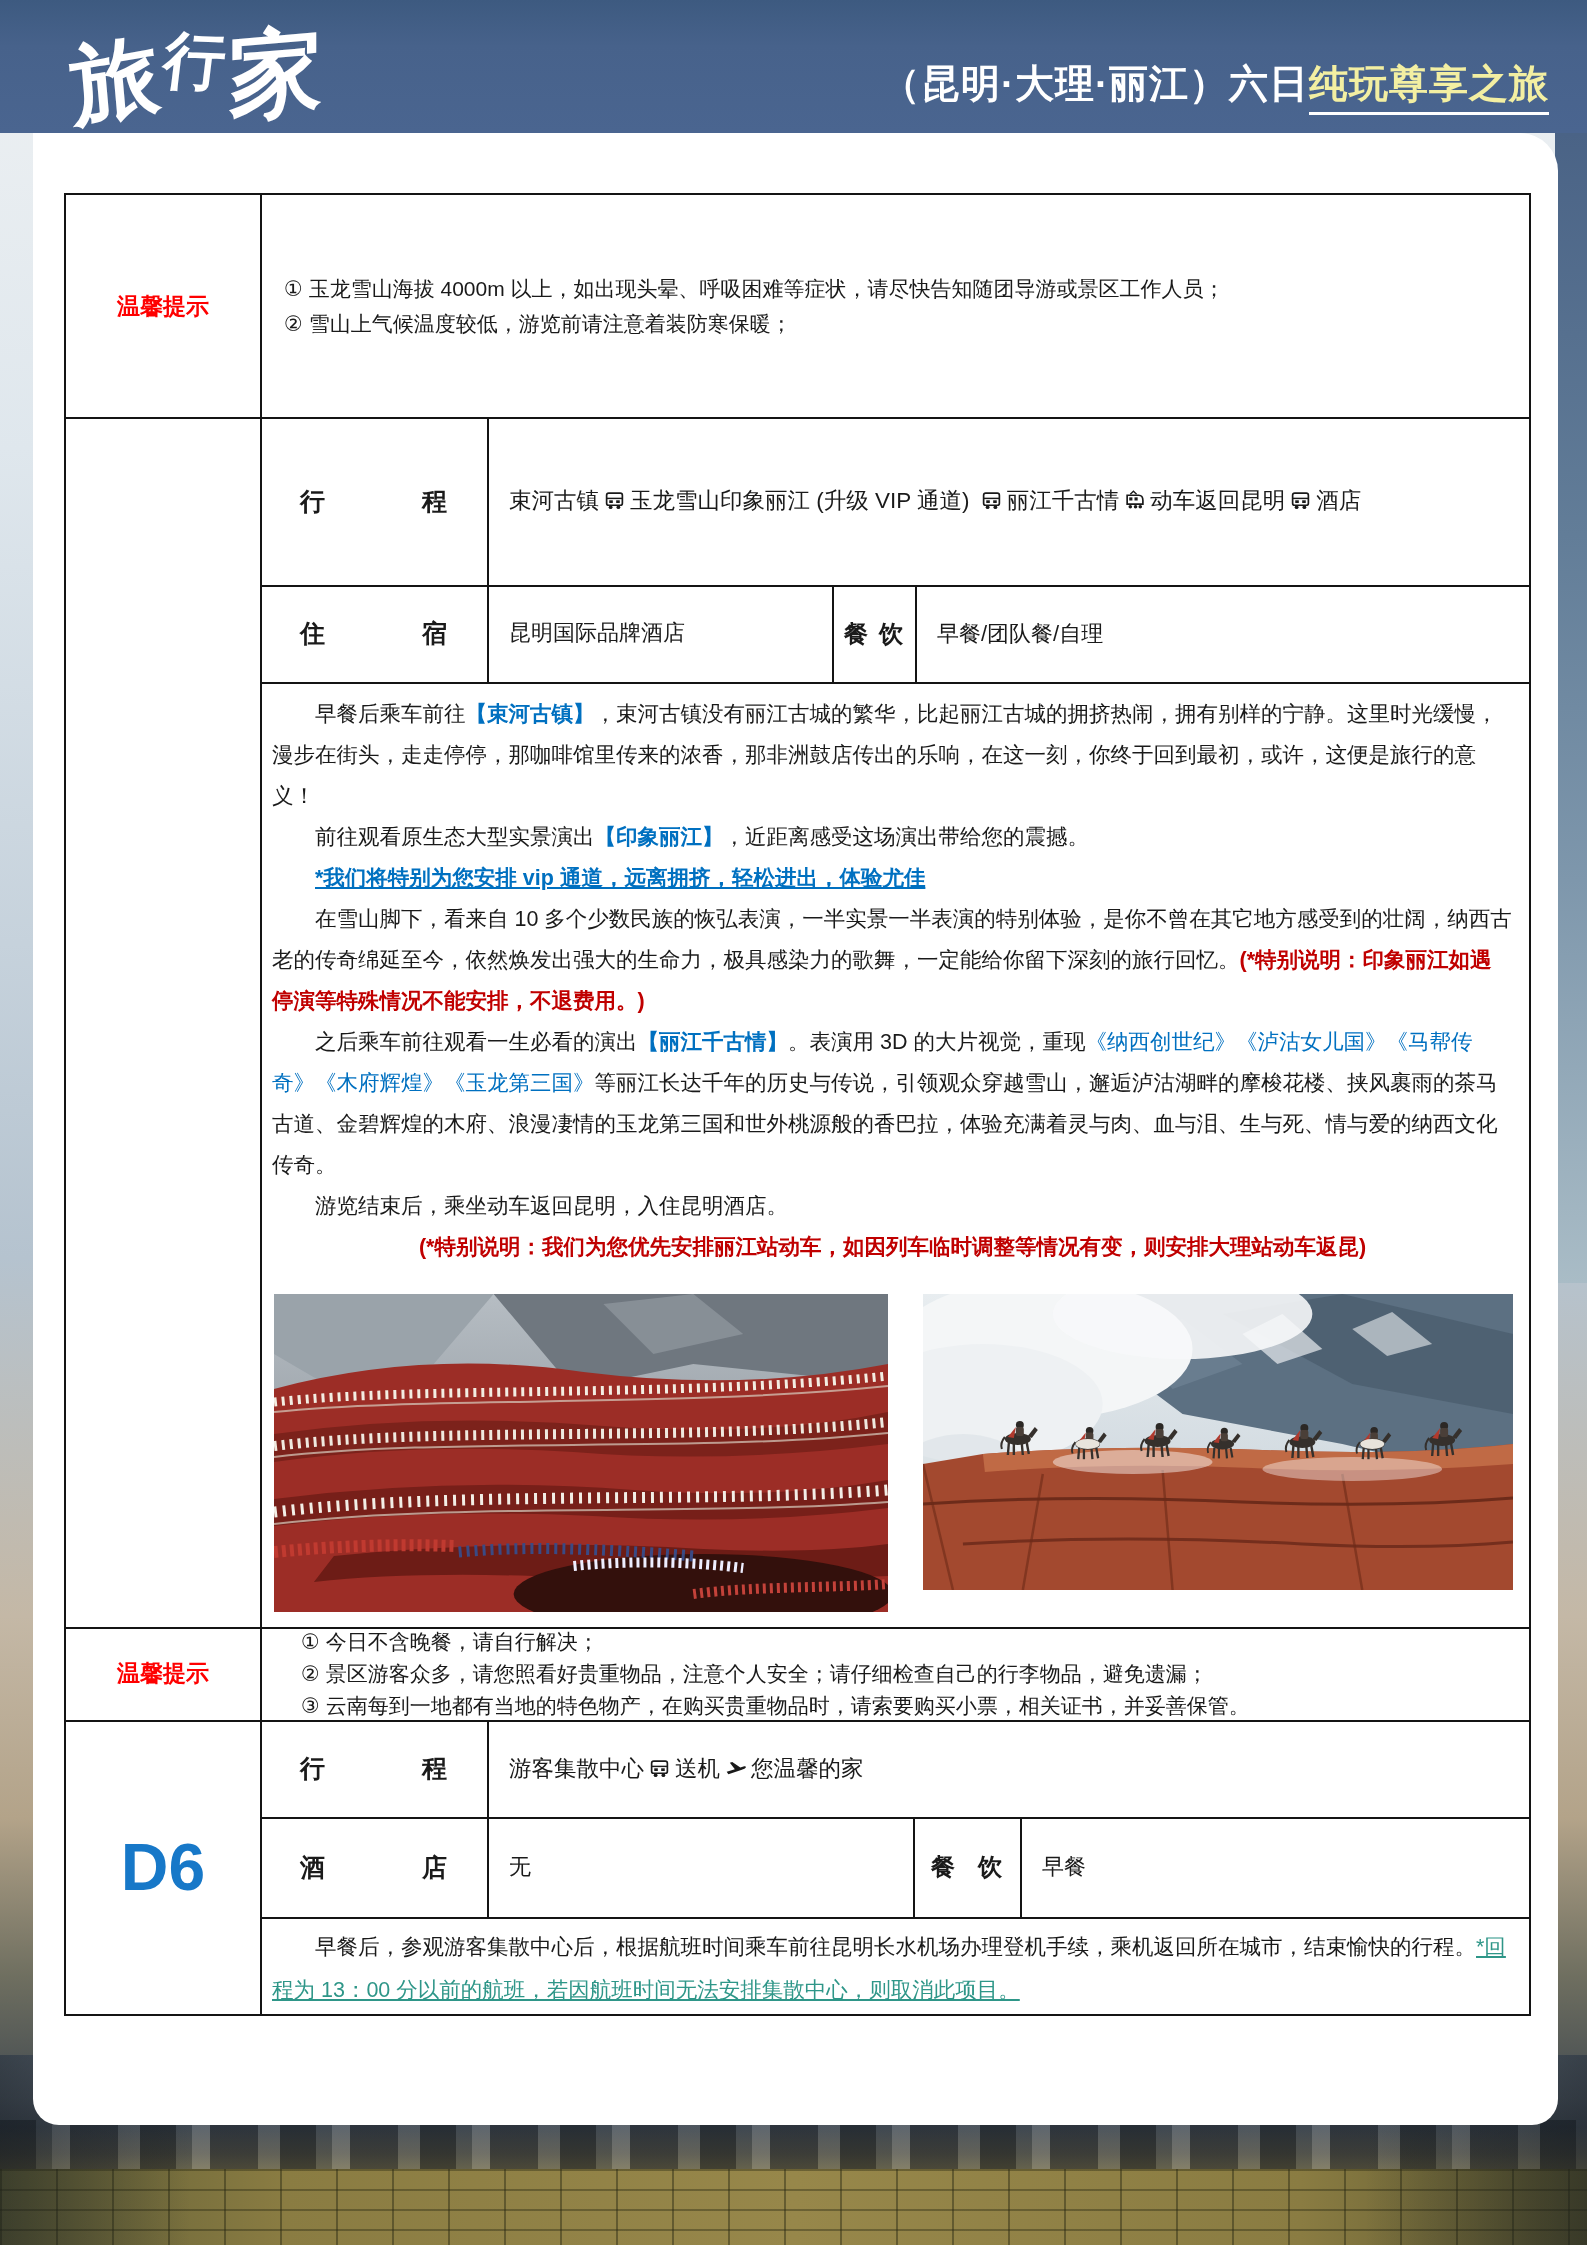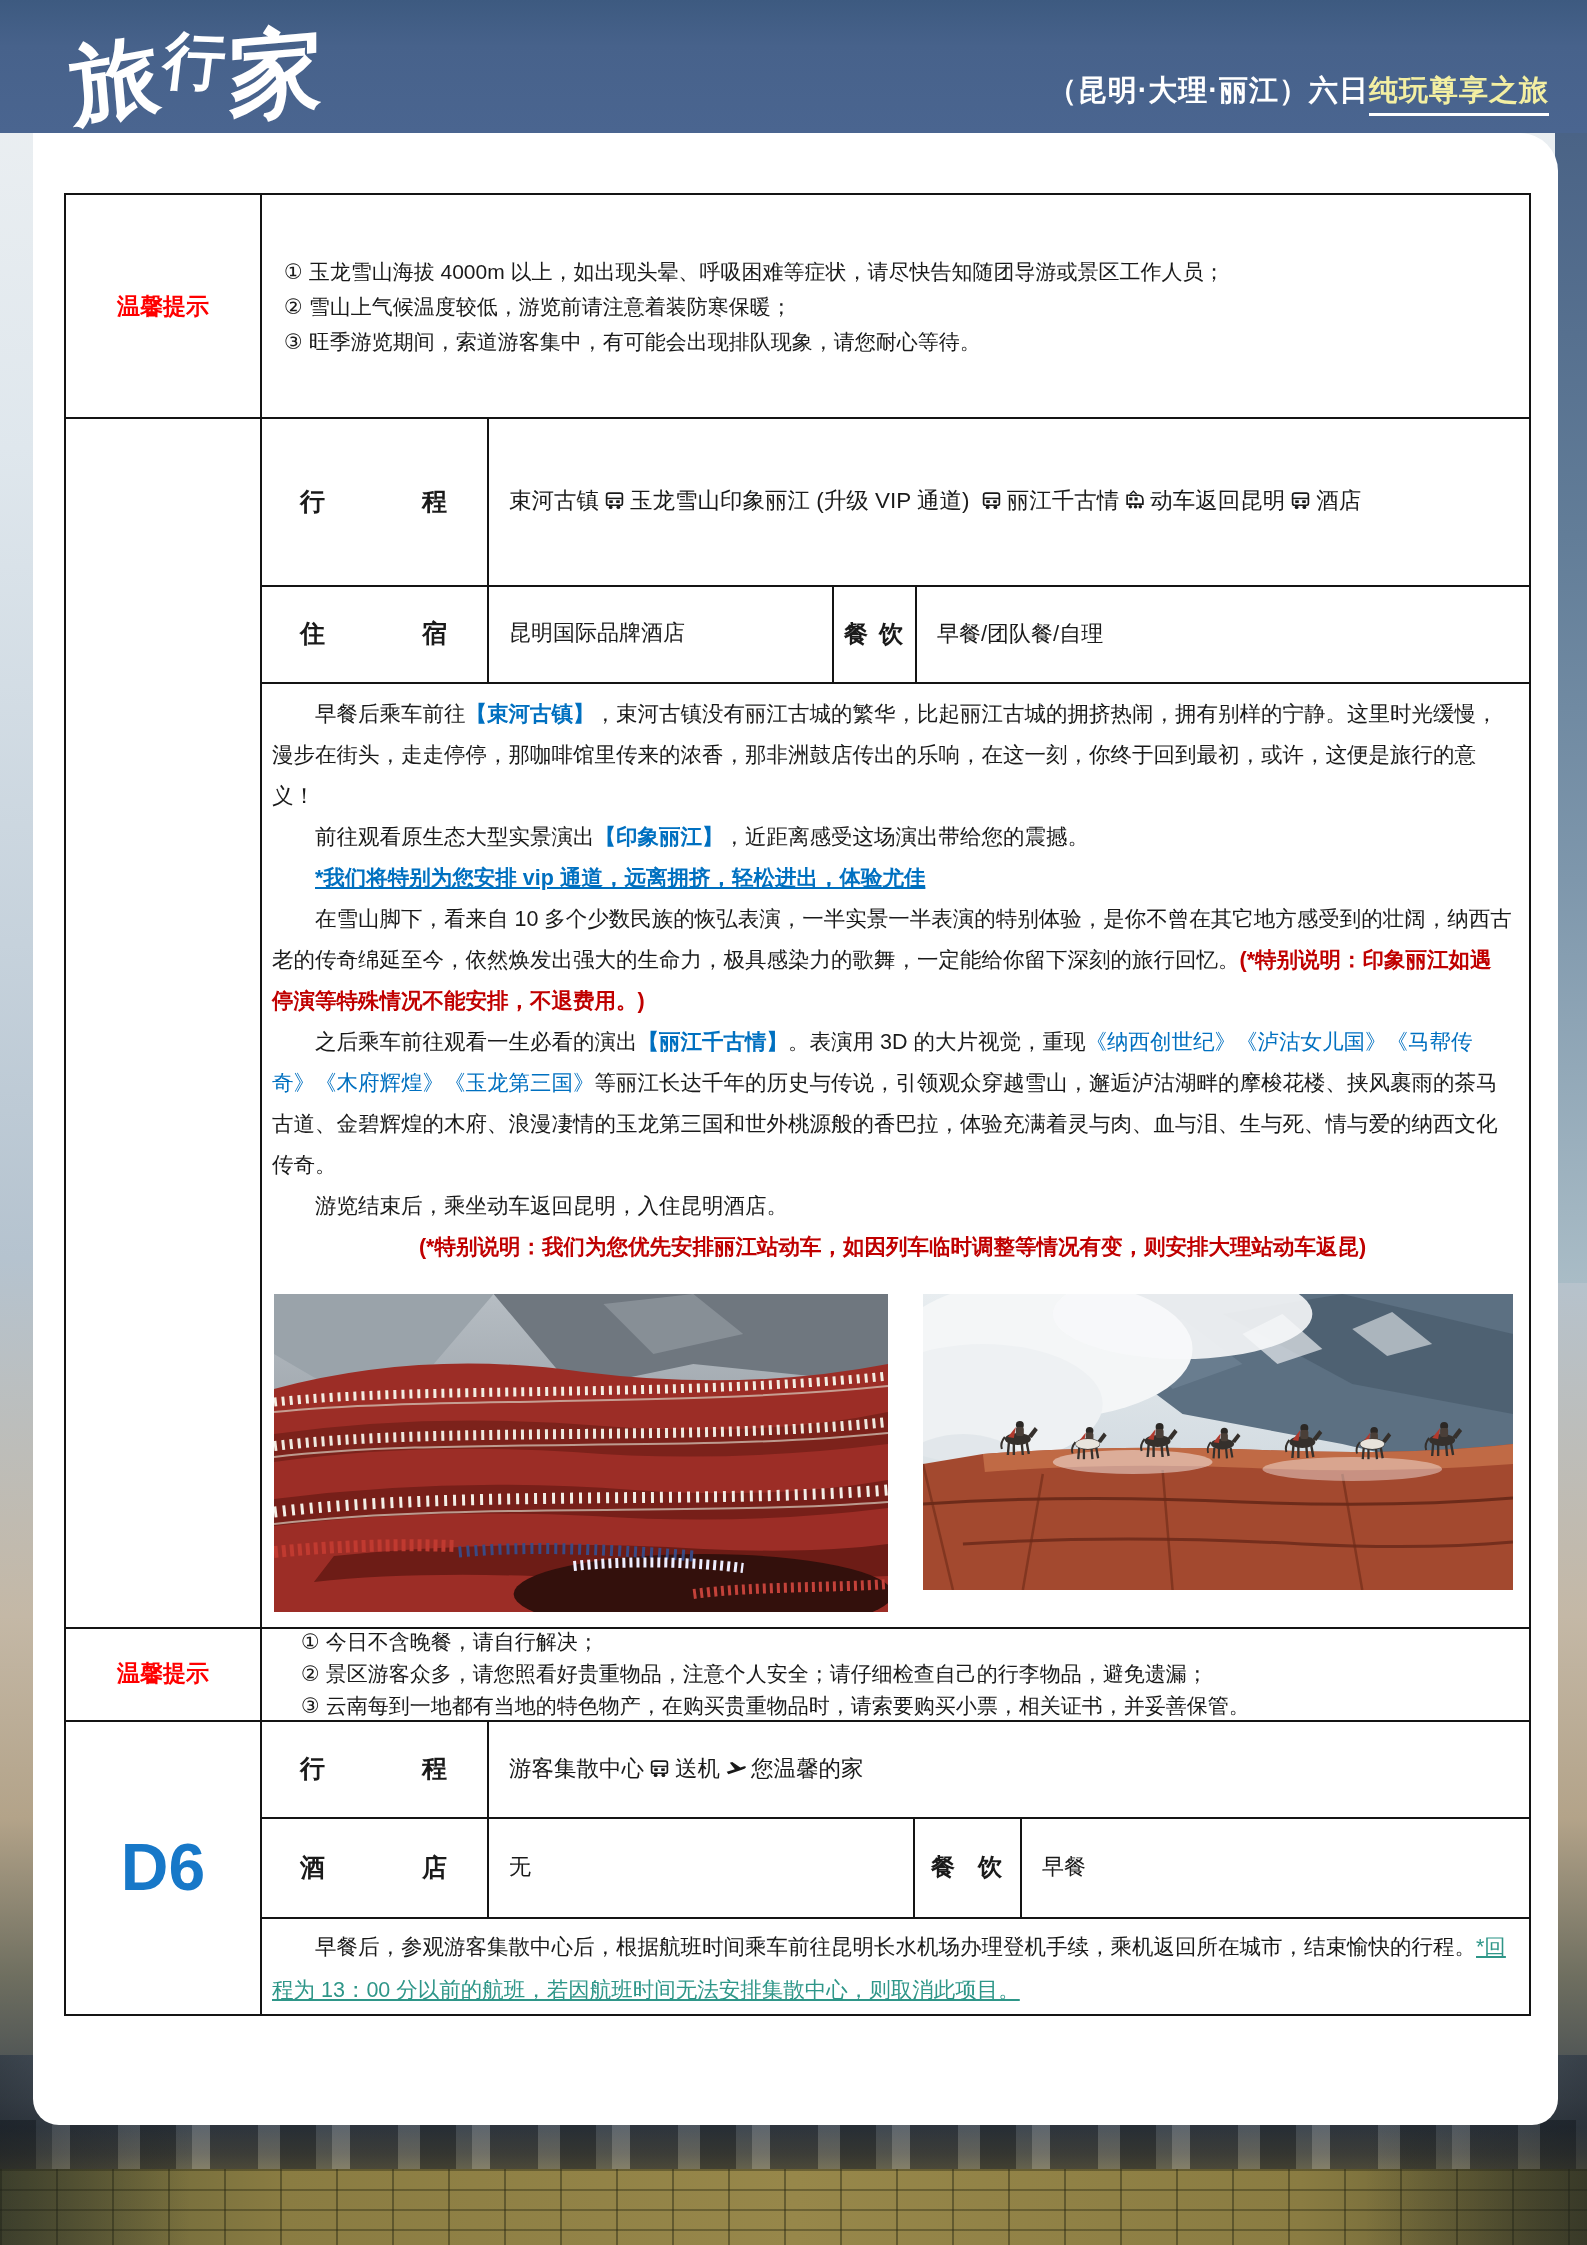--- a/index.html
+++ b/index.html
@@ -13,21 +13,21 @@
     background:linear-gradient(180deg,#4a6386 0%,#627d98 35%,#7e97ac 65%,#a9bcc6 100%);}
   
   .header{position:absolute;left:0;top:0;width:1587px;height:133px;z-index:3;
     background:linear-gradient(180deg,#3d5a80 0%,#47628b 35%,#4a6590 100%);}
   .logo{position:absolute;left:72px;top:0;color:#fff;font-family:"DejaVu Serif","Liberation Serif",serif;
     font-weight:bold;transform:rotate(-3deg) skewX(-5deg);line-height:1;white-space:nowrap;}
   .logo span{display:inline-block;}
   .logo span:nth-child(1){font-size:88px;transform:translateY(26px) rotate(-7deg);}
   .logo span:nth-child(2){font-size:62px;transform:translateY(2px) rotate(5deg);margin:0 4px;}
   .logo span:nth-child(3){font-size:94px;transform:translateY(30px) rotate(-2deg);}
-  .header-title{position:absolute;right:38px;bottom:22px;font-size:29px;font-weight:bold;letter-spacing:1px;}
+  .header-title{position:absolute;right:38px;bottom:22px;font-size:39px;font-weight:bold;letter-spacing:1px;}
   .ht-white{color:#ffffff;}
   .ht-yellow{color:#f3efa2;border-bottom:3px solid #ffffff;padding-bottom:7px;}
   
   .card{position:absolute;left:33px;top:133px;width:1525px;height:1992px;background:#ffffff;z-index:1;
     border-radius:0 38px 26px 26px;}
   
   .tbl{position:absolute;left:64px;top:193px;width:1463px;height:1819px;border:2px solid #141414;z-index:2;box-sizing:content-box;}
   .cell{position:absolute;box-sizing:border-box;}
   .hline,.vline{position:absolute;background:#141414;z-index:4;}
   .hline{height:2px;}
@@ -90,21 +90,20 @@
     <span class="ht-white">（昆明·大理·丽江）六日</span><span class="ht-yellow">纯玩尊享之旅</span>
   </div>
 </div>
 
 <div class="tbl">
 
   <div class="cell tips-label" style="left:0;top:0;width:194px;height:222px;">温馨提示</div>
   <div class="cell tips-content" style="left:194px;top:0;width:1269px;height:222px;">
       <div class="tip-line">① 玉龙雪山海拔 4000m 以上，如出现头晕、呼吸困难等症状，请尽快告知随团导游或景区工作人员；</div>
       <div class="tip-line">② 雪山上气候温度较低，游览前请注意着装防寒保暖；</div>
-      <div class="tip-line">③ 旺季游览期间，索道游客集中，有可能会出现排队现象，请您耐心等待。</div>
     </div>
 
 
   <div class="cell jlabel" style="left:194px;top:222px;width:227px;height:168px;">
       <span>行</span>
       <span>程</span>
     </div>
   <div class="cell route-cell" style="left:421px;top:222px;width:1042px;height:168px;">
     <span class="rwrap"><span>束河古镇</span><span class="ric"><svg viewBox="0 0 20 20">
             <rect x="2.5" y="3" width="15" height="11.5" rx="2" fill="none" stroke="#1a1a1a" stroke-width="1.6"></rect>

